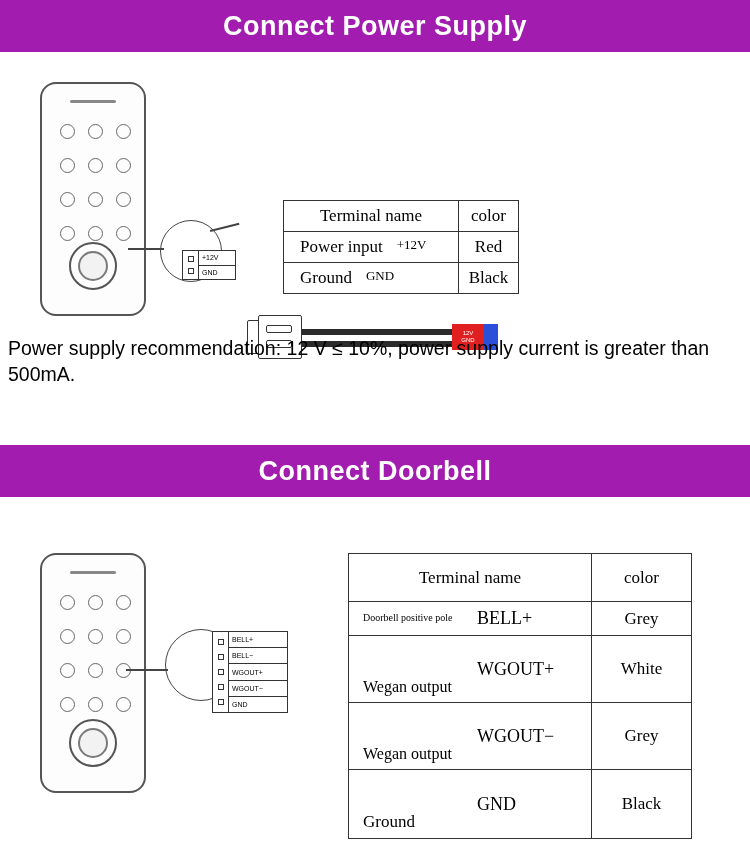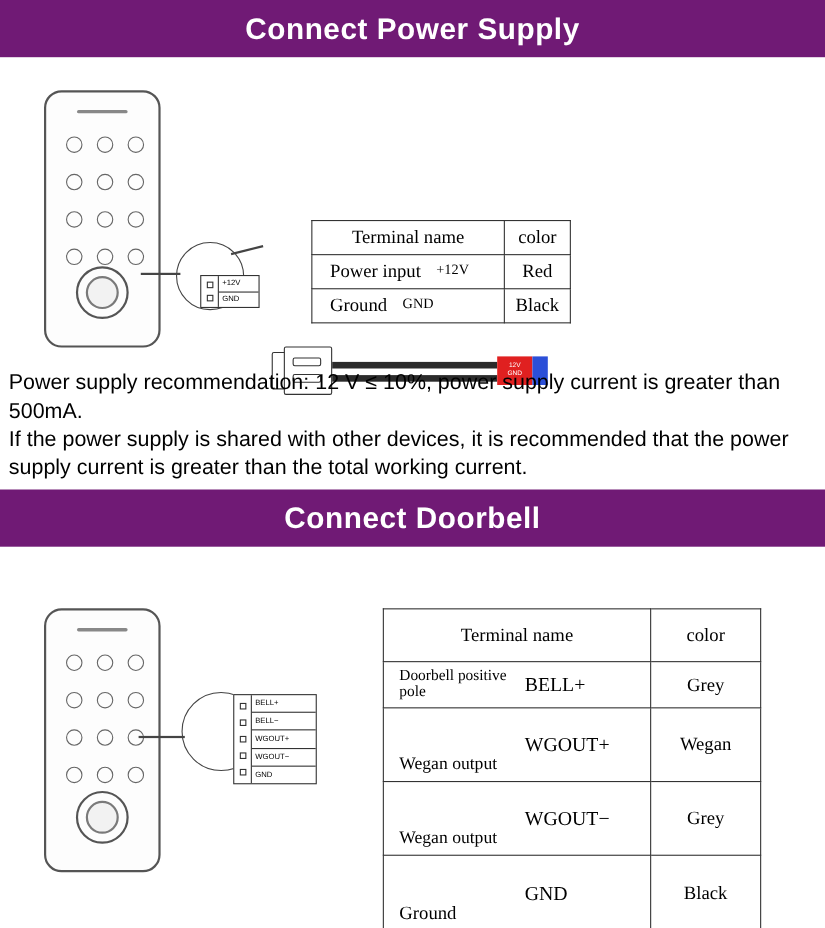--- a/index.html
+++ b/index.html
@@ -14,21 +14,21 @@
     position: relative;
     font-family: "Liberation Sans", sans-serif;
     color: #000;
     overflow: hidden;
   }
 
   
   .section-header {
     width: 750px;
     height: 52px;
-    background: #701a75;
+    background: #a21caf;
     display: flex;
     align-items: center;
     justify-content: center;
   }
   .section-header .title {
     color: #ffffff;
     font-size: 27px;
     font-weight: bold;
     letter-spacing: 0.5px;
   }
@@ -163,21 +163,21 @@
   .power-table .cell-name { text-align: center; min-width: 175px; }
   .power-table .cell-color { min-width: 60px; }
   .power-table .sub { font-size: 13px; margin-left: 14px; }
   .power-table .nm { display: inline-flex; width: 100%; justify-content: flex-start; padding-left: 8px; }
 
   
   .bell-table { left: 348px; top: 553px; }
   .bell-table td { font-size: 17px; padding: 6px 6px; }
   .bell-table .c1 { width: 243px; }
   .bell-table .c2 { width: 100px; }
-  .bell-table .two-line { font-size: 14px; line-height: 1.05; text-align: left; padding-left: 8px; }
+  .bell-table .two-line { font-size: 10px; line-height: 1.05; text-align: left; padding-left: 8px; }
   .bell-table .rowflex {
     display: flex; align-items: center; justify-content: flex-start; gap: 10px;
   }
   .bell-table .term-lbl { font-family: "Liberation Serif", serif; font-size: 18px; }
   .bell-table .nm-left { text-align: left; padding-left: 8px; margin-top: 36px; }
 
   
   .cable-conn {
     position: absolute;
     border: 1.5px solid #333;
@@ -295,21 +295,20 @@
   <div class="cable-wire" style="left:302px; top:289px; width:150px; height:6px;"></div>
   <div class="red-tag" style="left:452px; top:272px; width:32px; height:26px;">
     <span>12V</span>
     <span>GND</span>
   </div>
   <div class="blue-tag" style="left:484px; top:272px; width:14px; height:26px;"></div>
 </div>
 
 <div class="note">
   <div>Power supply recommendation: 12 V ≤ 10%, power supply current is greater than 500mA.</div>
-  <div>If the power supply is shared with other devices, it is recommended that the power supply current is greater than the total working current.</div>
 </div>
 
 <div class="section-header" style="position:absolute; left:0; top:445px;">
   <span class="title">Connect Doorbell</span>
 </div>
 
 <div class="panel" style="position:absolute; left:0; top:519px; height:325px;">
 
   <div class="device" style="left:40px; top:34px; height:240px;">
     <div class="speaker"></div>
@@ -368,21 +367,21 @@
       </td>
       <td class="c2">Grey</td>
     </tr>
     <tr>
       <td class="c1">
         <div class="rowflex">
           <div class="nm-left" style="width:112px; font-size:16px;">Wegan output</div>
           <div class="term-lbl">WGOUT+</div>
         </div>
       </td>
-      <td class="c2">Wegan</td>
+      <td class="c2">White</td>
     </tr>
     <tr>
       <td class="c1">
         <div class="rowflex">
           <div class="nm-left" style="width:112px; font-size:16px;">Wegan output</div>
           <div class="term-lbl">WGOUT−</div>
         </div>
       </td>
       <td class="c2">Grey</td>
     </tr>

